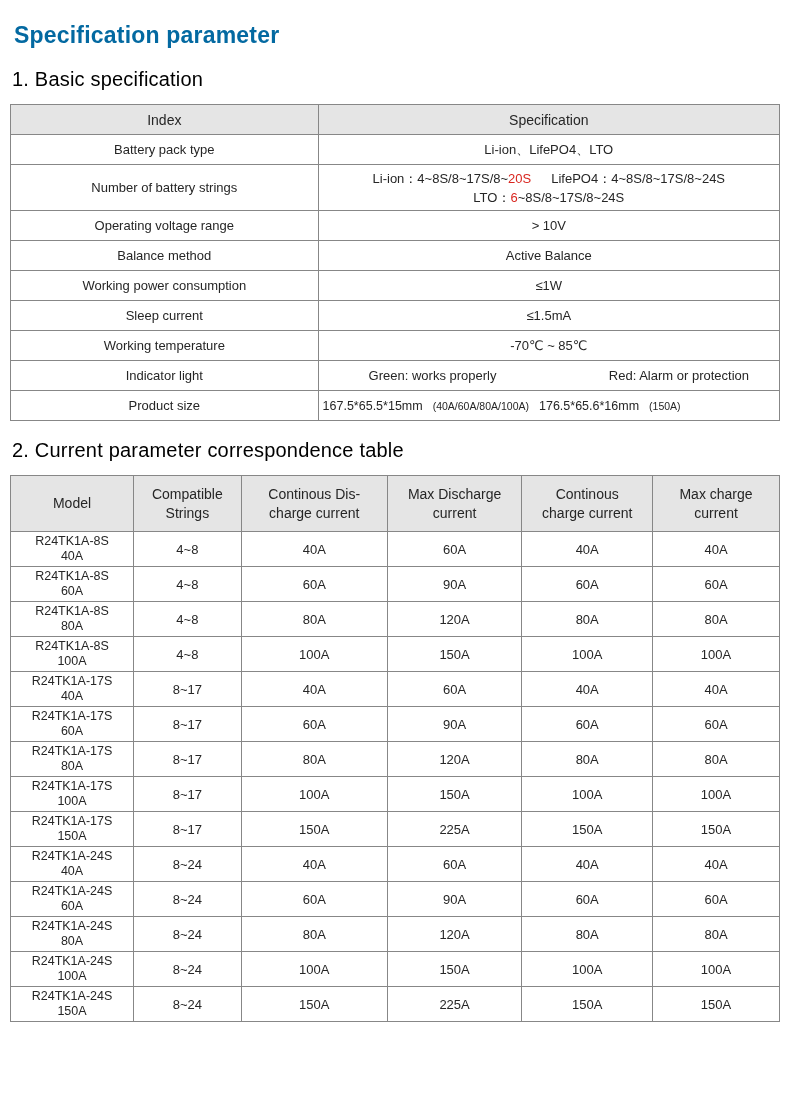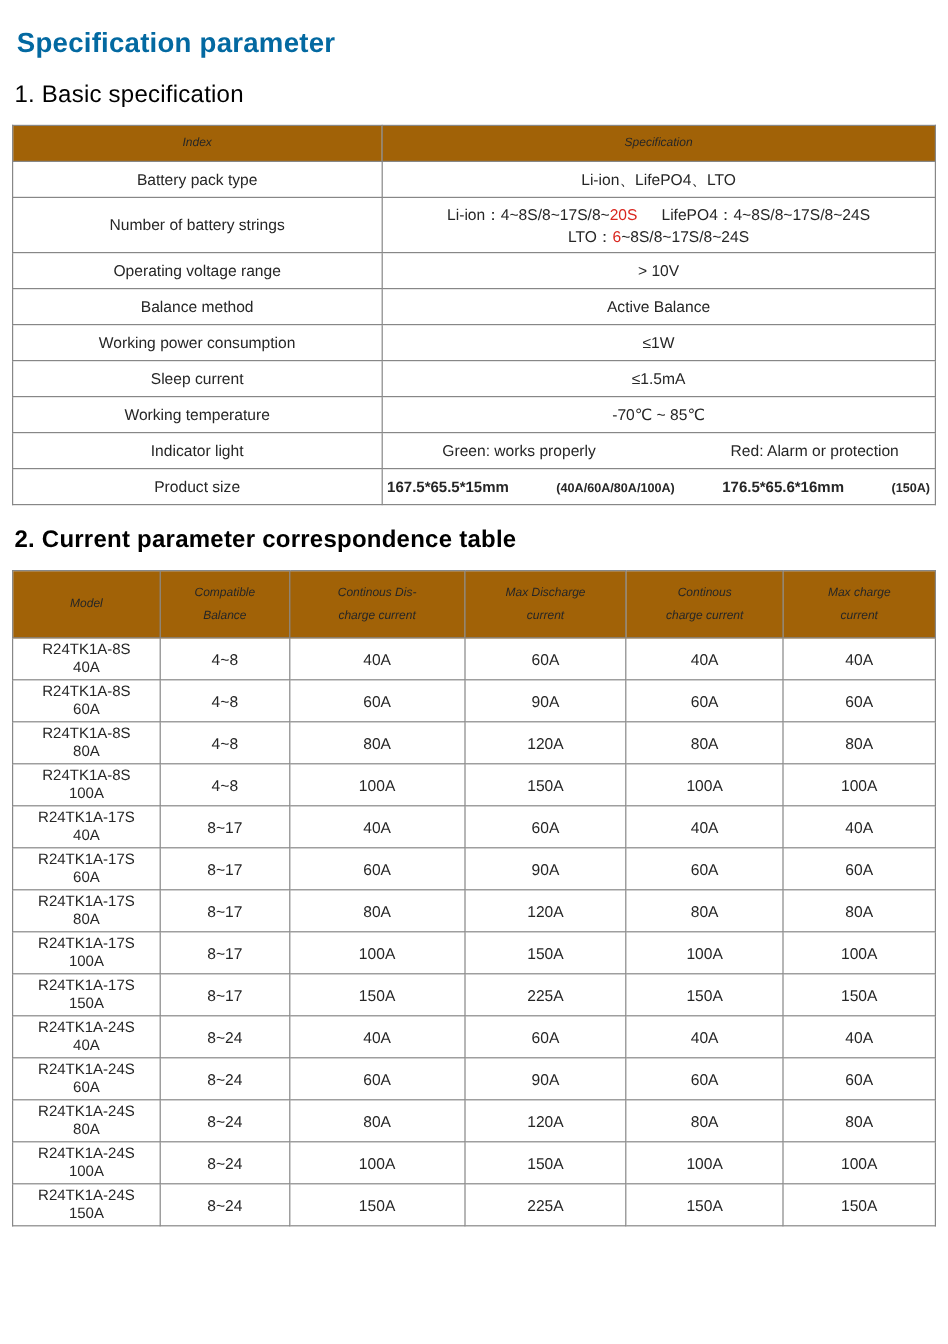--- a/index.html
+++ b/index.html
@@ -35,46 +35,45 @@
   th, td {
     border: 1px solid #878787;
     text-align: center;
     vertical-align: middle;
     font-size: 13px;
     font-weight: 400;
     padding: 2px 4px;
     color: #262626;
     box-sizing: border-box;
   }
-  thead th { background: #a16207; font-size: 10px; font-style: italic; }
+  thead th { background: #e5e5e5; font-size: 14px; }
 
   
   .basic-table { margin-bottom: 18px; }
   .basic-table col.c-index { width: 40%; }
   .basic-table col.c-spec  { width: 60%; }
   .basic-table thead th { height: 30px; }
   .basic-table tbody td { height: 30px; }
   .basic-table tr.row-strings td { height: 46px; }
 
   .strings-line { display: block; line-height: 19px; }
   .red-text { color: #d9261f; }
   .gap-left { margin-left: 20px; }
 
   .indicator-cell-inner {
     display: flex;
     justify-content: space-between;
     padding: 0 26px 0 46px;
   }
   .size-cell-inner {
     display: flex;
-    justify-content: space-between;
+    justify-content: flex-start;
     align-items: baseline;
-    gap: 22px;
+    gap: 10px;
     white-space: nowrap;
-    font-weight: bold;
   }
   .size-note { font-size: 10.5px; }
   .size-main { font-size: 12.5px; }
 
   
   .current-table col.c-model  { width: 16.0%; }
   .current-table col.c-str    { width: 14.0%; }
   .current-table col.c-cdis   { width: 19.0%; }
   .current-table col.c-mdis   { width: 17.5%; }
   .current-table col.c-cchg   { width: 17.0%; }
@@ -85,21 +84,21 @@
     line-height: 19px;
   }
   .current-table tbody td { height: 35px; }
   .current-table tbody td.model-cell {
     white-space: pre-line;
     font-size: 12.5px;
     line-height: 15px;
     padding: 1px 2px;
   }
 
-  .section-2 { margin-top: 3px; font-weight: bold; }
+  .section-2 { margin-top: 3px; }
 </style>
 </head>
 <body>
 
 <div class="page">
 
   <h1 class="page-title">Specification parameter</h1>
 
   <h2 class="section-heading">1. Basic specification</h2>
 
@@ -177,21 +176,21 @@
         <col class="c-str">
         <col class="c-cdis">
       <col class="c-mdis">
         <col class="c-cchg">
         <col class="c-mchg">
     </colgroup>
     <thead>
       <tr>
         <th>Model</th>
         <th>Compatible
-Balance</th>
+Strings</th>
         <th>Continous Dis-
 charge current</th>
         <th>Max Discharge
 current</th>
         <th>Continous
 charge current</th>
         <th>Max charge
 current</th>
       </tr>
     </thead>

